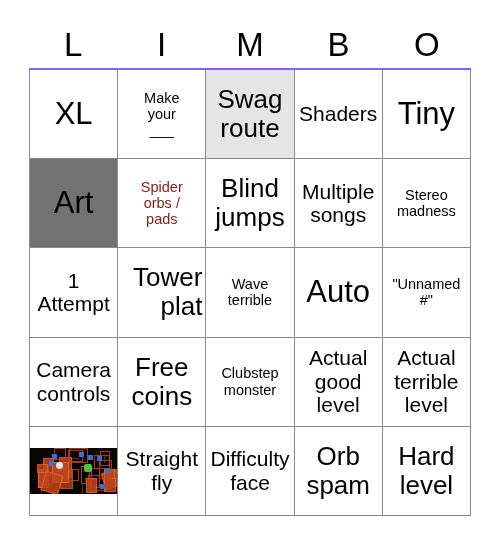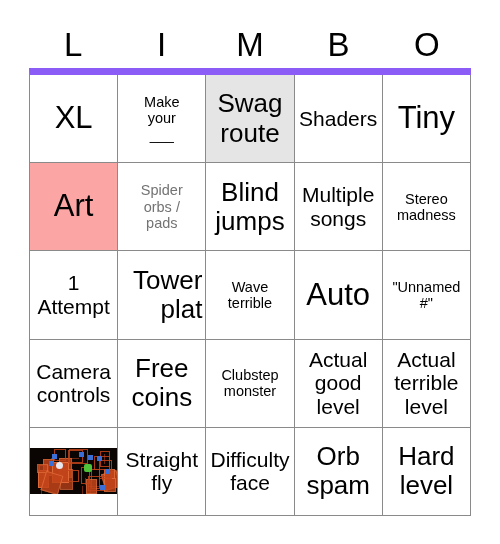--- a/index.html
+++ b/index.html
@@ -45,21 +45,21 @@
   }
 
   
   .grid {
     position: absolute;
     left: 29px;
     top: 68px;
     width: 442px;
     height: 448px;
     box-sizing: border-box;
-    border-top: 7px solid #8b5cf6;
+    border-top: 2px solid #8b5cf6;
     border-left: 1px solid #8a8a8a;
     display: grid;
     grid-template-columns: repeat(5, 1fr);
     grid-template-rows: repeat(5, 1fr);
     background: #ffffff;
   }
 
   .cell {
     box-sizing: border-box;
     border-right: 1px solid #8a8a8a;
@@ -126,24 +126,24 @@
       <div class="cell fs-xl" style="background: #e5e5e5; border-right-color: rgb(138, 138, 138); border-bottom-color: rgb(138, 138, 138); color: rgb(0, 0, 0);">
         <span class="cell-text">Swag
 route</span>
       </div>
       <div class="cell fs-md" style="background: rgb(255, 255, 255); border-right-color: rgb(138, 138, 138); border-bottom-color: rgb(138, 138, 138); color: rgb(0, 0, 0);">
         <span class="cell-text">Shaders</span>
       </div>
       <div class="cell fs-xxl" style="background: rgb(255, 255, 255); border-right-color: rgb(138, 138, 138); border-bottom-color: rgb(138, 138, 138); color: rgb(0, 0, 0);">
         <span class="cell-text">Tiny</span>
       </div>
-      <div class="cell fs-xxl" style="background: #fca5a5; border-right-color: rgb(138, 138, 138); border-bottom-color: rgb(138, 138, 138); color: rgb(0, 0, 0);">
+      <div class="cell fs-xxl" style="background: #737373; border-right-color: rgb(138, 138, 138); border-bottom-color: rgb(138, 138, 138); color: rgb(0, 0, 0);">
         <span class="cell-text">Art</span>
       </div>
-      <div class="cell fs-sm" style="background: rgb(255, 255, 255); border-right-color: rgb(138, 138, 138); border-bottom-color: rgb(138, 138, 138); color: #737373;">
+      <div class="cell fs-sm" style="background: rgb(255, 255, 255); border-right-color: rgb(138, 138, 138); border-bottom-color: rgb(138, 138, 138); color: #7f1d1d;">
         <span class="cell-text">Spider
 orbs /
 pads</span>
       </div>
       <div class="cell fs-xl" style="background: rgb(255, 255, 255); border-right-color: rgb(138, 138, 138); border-bottom-color: rgb(138, 138, 138); color: rgb(0, 0, 0);">
         <span class="cell-text">Blind
 jumps</span>
       </div>
       <div class="cell fs-md" style="background: rgb(255, 255, 255); border-right-color: rgb(138, 138, 138); border-bottom-color: rgb(138, 138, 138); color: rgb(0, 0, 0);">
         <span class="cell-text">Multiple

